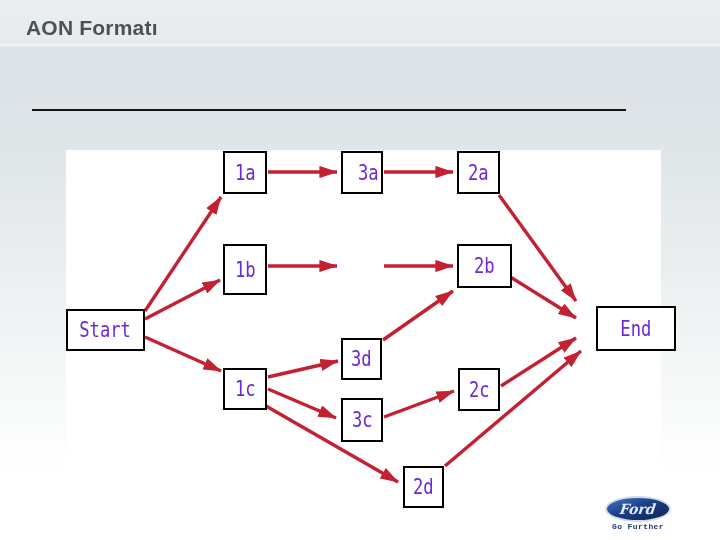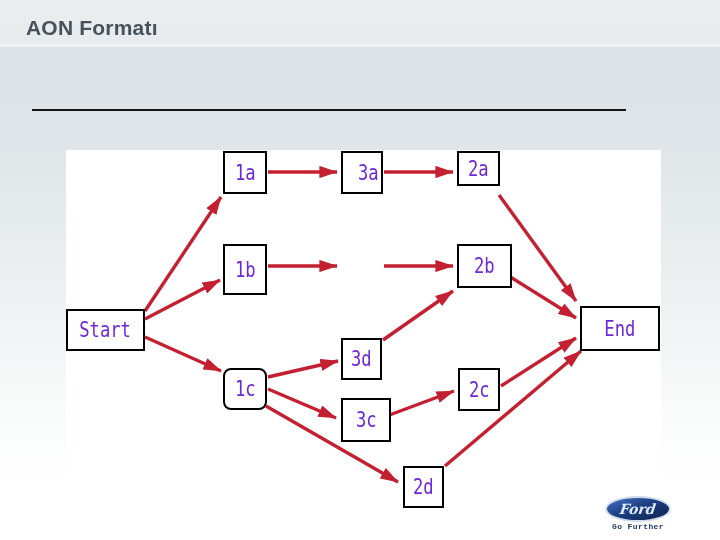--- a/index.html
+++ b/index.html
@@ -88,45 +88,45 @@
   <div class="nodes" id="node-layer">
       <div class="node" style="left: 66px; top: 309px; width: 79px; height: 42px; border-color: rgb(0, 0, 0);">
         <span>Start</span>
       </div>
       <div class="node" style="left: 223px; top: 151px; width: 44px; height: 43px; border-color: rgb(0, 0, 0);">
         <span>1a</span>
       </div>
       <div class="node" style="left: 341px; top: 151px; width: 42px; height: 43px; border-color: rgb(0, 0, 0); justify-content: flex-end;">
         <span>3a</span>
       </div>
-      <div class="node" style="left: 457px; top: 151px; width: 43px; height: 35px; border-color: rgb(0, 0, 0);">
+      <div class="node" style="left: 457px; top: 151px; width: 43px; height: 43px; border-color: rgb(0, 0, 0);">
         <span>2a</span>
       </div>
       <div class="node" style="left: 223px; top: 244px; width: 44px; height: 51px; border-color: rgb(0, 0, 0);">
         <span>1b</span>
       </div>
       <div class="node" style="left: 457px; top: 244px; width: 55px; height: 44px; border-color: rgb(0, 0, 0);">
         <span>2b</span>
       </div>
       <div class="node" style="left: 341px; top: 338px; width: 41px; height: 42px; border-color: rgb(0, 0, 0);">
         <span>3d</span>
       </div>
-      <div class="node" style="left: 223px; top: 368px; width: 44px; height: 42px; border-color: rgb(0, 0, 0); border-radius: 8px;">
+      <div class="node" style="left: 223px; top: 368px; width: 44px; height: 42px; border-color: rgb(0, 0, 0);">
         <span>1c</span>
       </div>
       <div class="node" style="left: 458px; top: 368px; width: 42px; height: 43px; border-color: rgb(0, 0, 0);">
         <span>2c</span>
       </div>
-      <div class="node" style="left: 341px; top: 398px; width: 50px; height: 44px; border-color: rgb(0, 0, 0);">
+      <div class="node" style="left: 341px; top: 398px; width: 42px; height: 44px; border-color: rgb(0, 0, 0);">
         <span>3c</span>
       </div>
       <div class="node" style="left: 403px; top: 466px; width: 41px; height: 42px; border-color: rgb(0, 0, 0);">
         <span>2d</span>
       </div>
-      <div class="node" style="left: 580px; top: 306px; width: 80px; height: 45px; border-color: rgb(0, 0, 0);">
+      <div class="node" style="left: 596px; top: 306px; width: 80px; height: 45px; border-color: rgb(0, 0, 0);">
         <span>End</span>
       </div>
     </div>
 
   <div class="ford">
     <div class="ford-oval">
       <span class="ford-word">Ford</span>
     </div>
     <div class="ford-tag">Go Further</div>
   </div>

